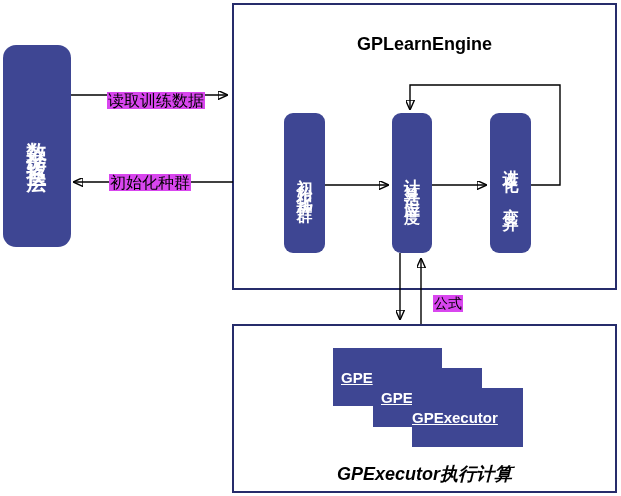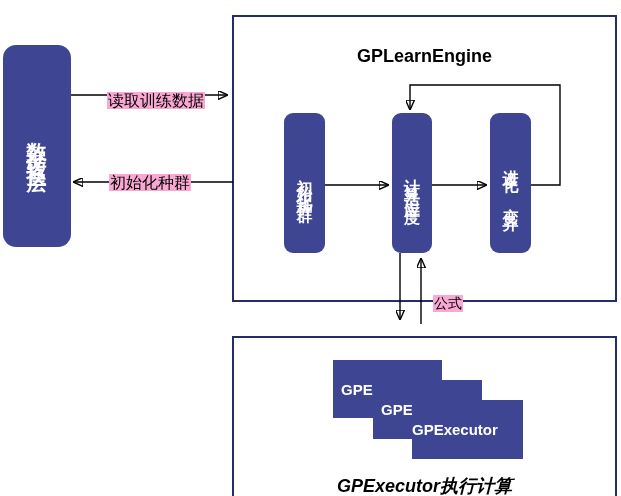--- a/index.html
+++ b/index.html
@@ -43,41 +43,41 @@
   .step .vtext { font-size: 16px; letter-spacing: 7px; }
   .step1 { left: 284px; }
   .step2 { left: 392px; width: 40px; }
   .step3 { left: 490px; }
   
   .frame {
     position: absolute;
     background: #ffffff;
     border: 2px solid #262C6B;
     box-sizing: border-box;
-    margin-top: 12px;
   }
   .engine-frame { left: 232px; top: 3px; width: 385px; height: 287px; }
   .engine-title {
     position: absolute;
     left: 0; right: 0; top: 29px;
     text-align: center;
     font-size: 18px;
     font-weight: bold;
     color: #000000;
   }
   .executor-frame { left: 232px; top: 324px; width: 385px; height: 169px; }
   
   .card {
     position: absolute;
     background: #3E4693;
     color: #ffffff;
     font-weight: bold;
     font-size: 15px;
     display: flex;
     align-items: center;
+    text-decoration: underline;
   }
   .card1 { left: 99px;  top: 22px; width: 109px; height: 58px; padding-left: 8px; box-sizing: border-box; }
   .card2 { left: 139px; top: 42px; width: 109px; height: 59px; padding-left: 8px; box-sizing: border-box; }
   .card3 { left: 178px; top: 62px; width: 111px; height: 59px; justify-content: flex-start; }
   .executor-caption {
     position: absolute;
     left: 0; right: 0; top: 136px;
     text-align: center;
     font-size: 18px;
     font-weight: 600;
@@ -92,21 +92,21 @@
     pointer-events: none;
   }
   .connectors path {
     stroke: #000000;
     stroke-width: 1.4;
     fill: none;
   }
   
   .edge-label {
     position: absolute;
-    background: #f9a8d4;
+    background: #d946ef;
     color: #000000;
     font-size: 16px;
     line-height: 17px;
     white-space: nowrap;
     padding: 0 1px;
   }
   .read-label   { left: 156px; top: 92px;  transform: translateX(-50%); }
   .output-label { left: 150px; top: 174px; transform: translateX(-50%); }
   .formula-label{ left: 433px; top: 295px; font-size: 14px; font-family: Liberation Serif, serif; }
 </style>

